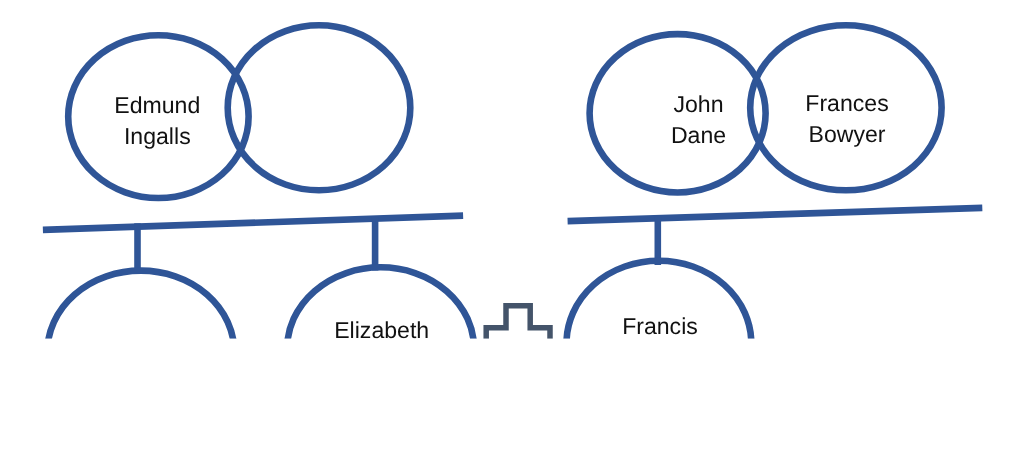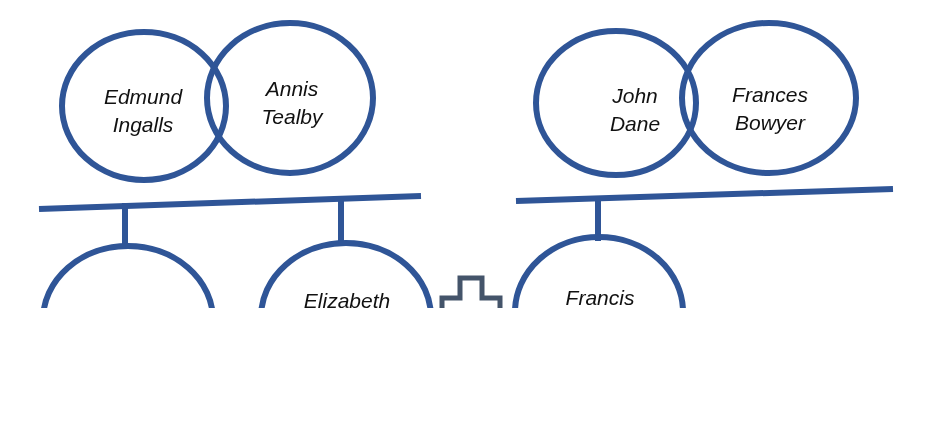--- a/index.html
+++ b/index.html
@@ -7,21 +7,20 @@
     padding: 0;
     background: #ffffff;
   }
   .canvas {
     position: relative;
     width: 929px;
     height: 308px;
     background: var(--background, #ffffff);
     font-family: "Liberation Sans", sans-serif;
     overflow: hidden;
-    font-style: italic;
   }
   .canvas svg {
     position: absolute;
     left: 0;
     top: 0;
   }
   .shape {
     stroke: var(--shape-stroke, #2F5597);
     fill: none;
   }
@@ -65,22 +64,20 @@
 
     <ellipse class="shape ellipse" cx="128" cy="320" rx="85" ry="74"></ellipse>
     <ellipse class="shape ellipse" cx="346" cy="317" rx="85" ry="74"></ellipse>
     <ellipse class="shape ellipse" cx="599" cy="312" rx="84" ry="75"></ellipse>
 
     <path class="cross" d="M460 278 H482 V298 H500 V320 H482 V340 H460 V320 H442 V298 H460 Z"></path>
   </svg>
 
   <div class="label" style="left:143px; top:111px;">Edmund
 Ingalls</div>
-  <div class="label" style="left:292px; top:103px;">Annis
-Tealby</div>
   <div class="label" style="left:617px; top:110px;margin-left:18px;">John
 Dane</div>
   <div class="label" style="left:770px; top:109px;">Frances
 Bowyer</div>
   <div class="label" style="left:347px; top:315px;">Elizabeth
 Ingalls</div>
   <div class="label" style="left:600px; top:312px;">Francis
 Dane</div>
 
 </div>

